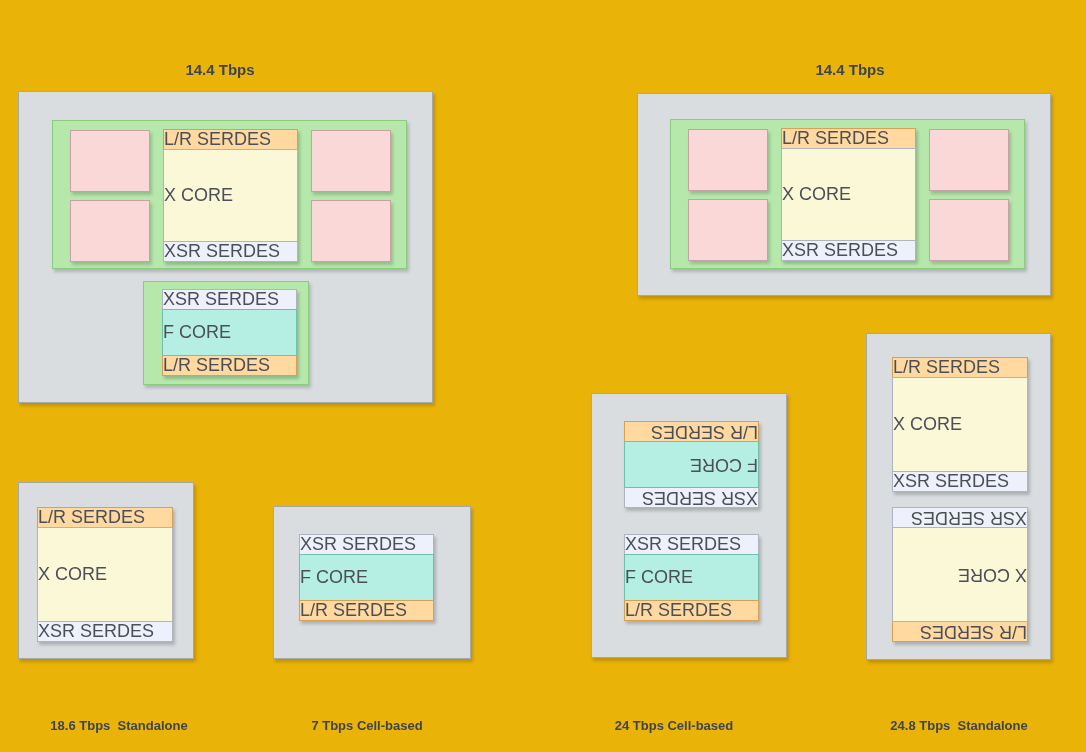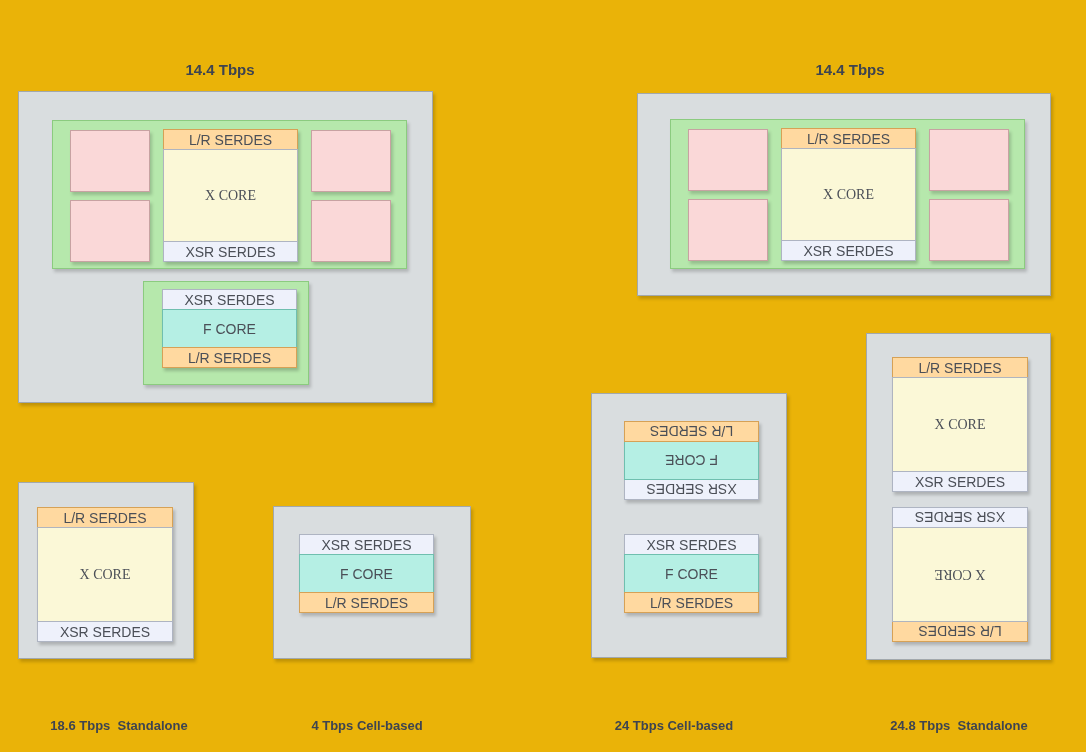--- a/index.html
+++ b/index.html
@@ -29,32 +29,32 @@
     box-shadow:2px 3px 3px rgba(0,0,0,0.18);
   }
   .hbm {
     background:var(--hbm-pink-fill,#FAD8D8);
     border:1px solid var(--hbm-pink-border,#C7A2A2);
     box-shadow:2px 3px 3px rgba(0,0,0,0.18);
   }
   .stack { position:absolute; box-shadow:2px 3px 3px rgba(0,0,0,0.2); }
   .stack.rotated { transform:rotate(180deg); box-shadow:-2px -3px 3px rgba(0,0,0,0.2); }
   .row {
-    box-sizing:border-box; display:flex; align-items:center; justify-content:center;
-    font-size:14px; color:var(--label-text,#4B4F57); border:1px solid #999;
+    box-sizing:border-box; display:flex; align-items:center; justify-content:flex-start;
+    font-size:18px; color:var(--label-text,#4B4F57); border:1px solid #999;
   }
   .row + .row { margin-top:-1px; }
   .lr  { background:var(--lr-serdes-orange-fill,#FFD9A0); border-color:var(--lr-serdes-orange-border,#D6A156); }
   .xsr { background:var(--xsr-serdes-lavender-fill,#EEF1FB); border-color:var(--xsr-serdes-lavender-border,#AEB4C2); }
-  .xc  { background:var(--x-core-yellow-fill,#FBF8D7); border-color:var(--x-core-yellow-border,#AFB4BF);font-family:Liberation Serif, serif; }
+  .xc  { background:var(--x-core-yellow-fill,#FBF8D7); border-color:var(--x-core-yellow-border,#AFB4BF); }
   .fc  { background:var(--f-core-teal-fill,#B5EFE4); border-color:var(--f-core-teal-border,#6FBFAF); }
   .h-serdes { height:21px; }
   .h-xc     { height:93px; }
   .h-xc-tall{ height:95px; }
-  .h-fc     { height:39px; }
+  .h-fc     { height:47px; }
 </style>
 </head>
 <body>
 
 <div class="canvas">
 
   <div class="title" style="left:120px; top:20px; width:200px;">
     <div>14.4 Tbps</div>
     <div>Line Card</div>
     <div>PFE</div>
@@ -144,21 +144,21 @@
         </div>
       <div class="row fc h-fc">
           <span>F CORE</span>
         </div>
       <div class="row lr h-serdes">
           <span>L/R SERDES</span>
         </div>
     </div>
   </div>
   <div class="caption" style="left:267px; top:683px; width:200px;">
-    <div>4 Tbps Cell-based</div>
+    <div>7 Tbps Cell-based</div>
     
   </div>
 
   <div class="box gray" style="left:591px; top:393px; width:196px; height:265px;">
     <div class="stack rotated" style="left:32px; top:27px; width:135px;">
       <div class="row xsr h-serdes">
           <span>XSR SERDES</span>
         </div>
       <div class="row fc h-fc">
           <span>F CORE</span>

